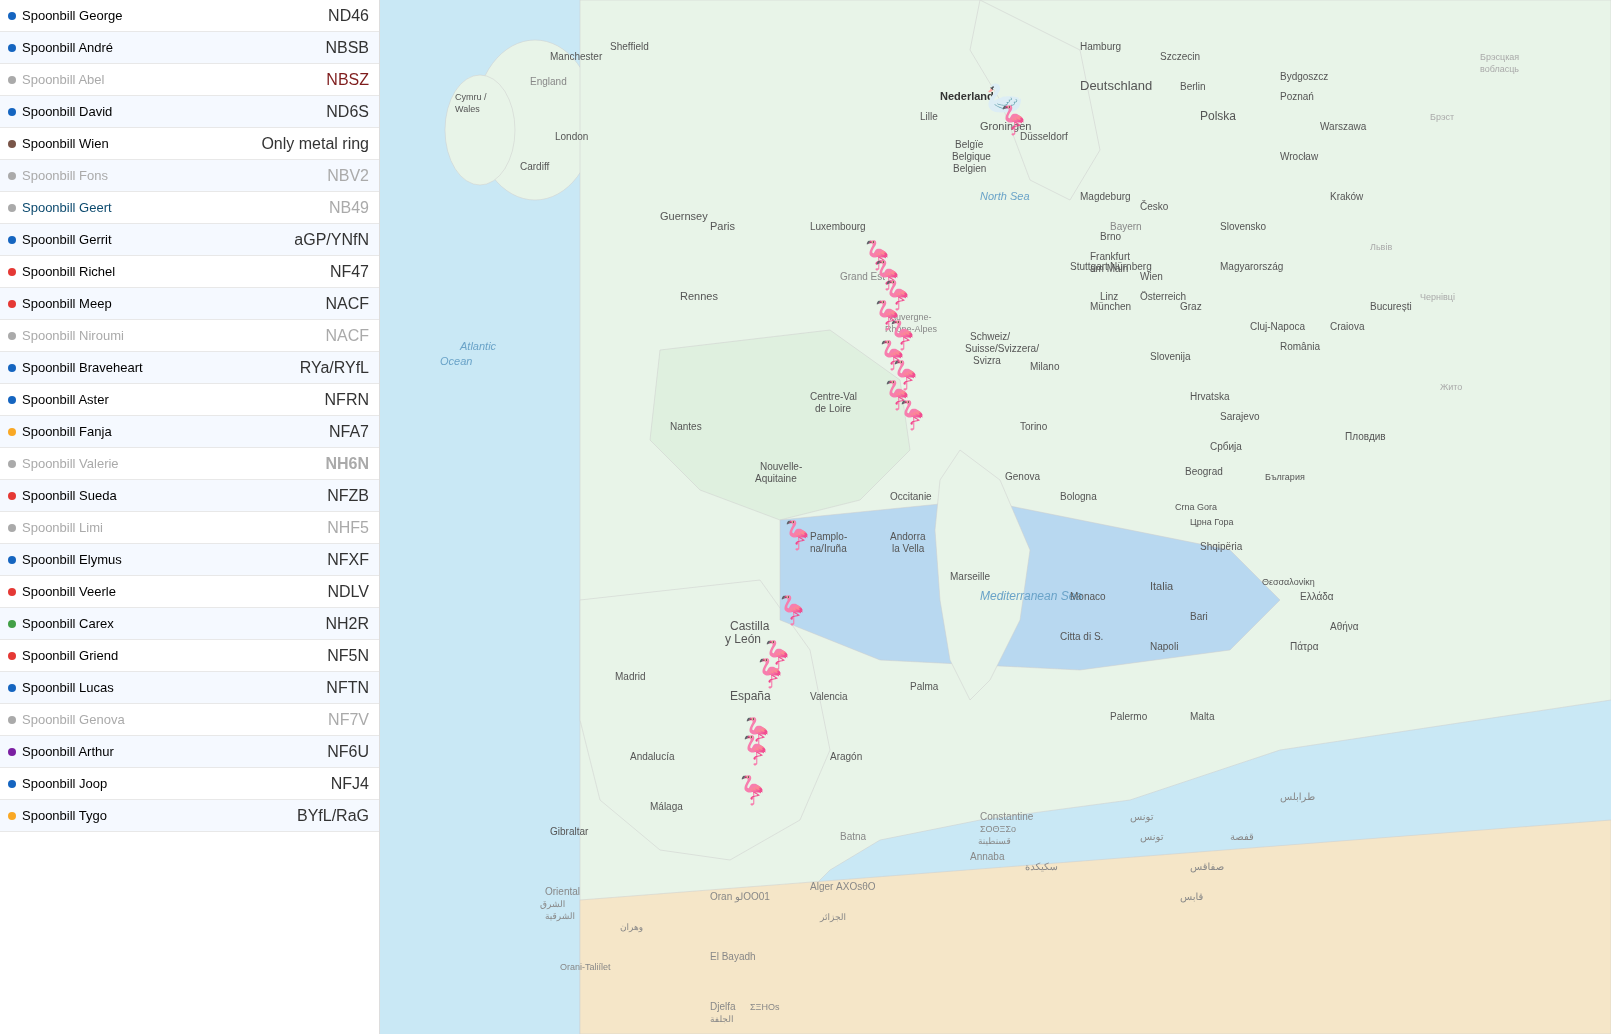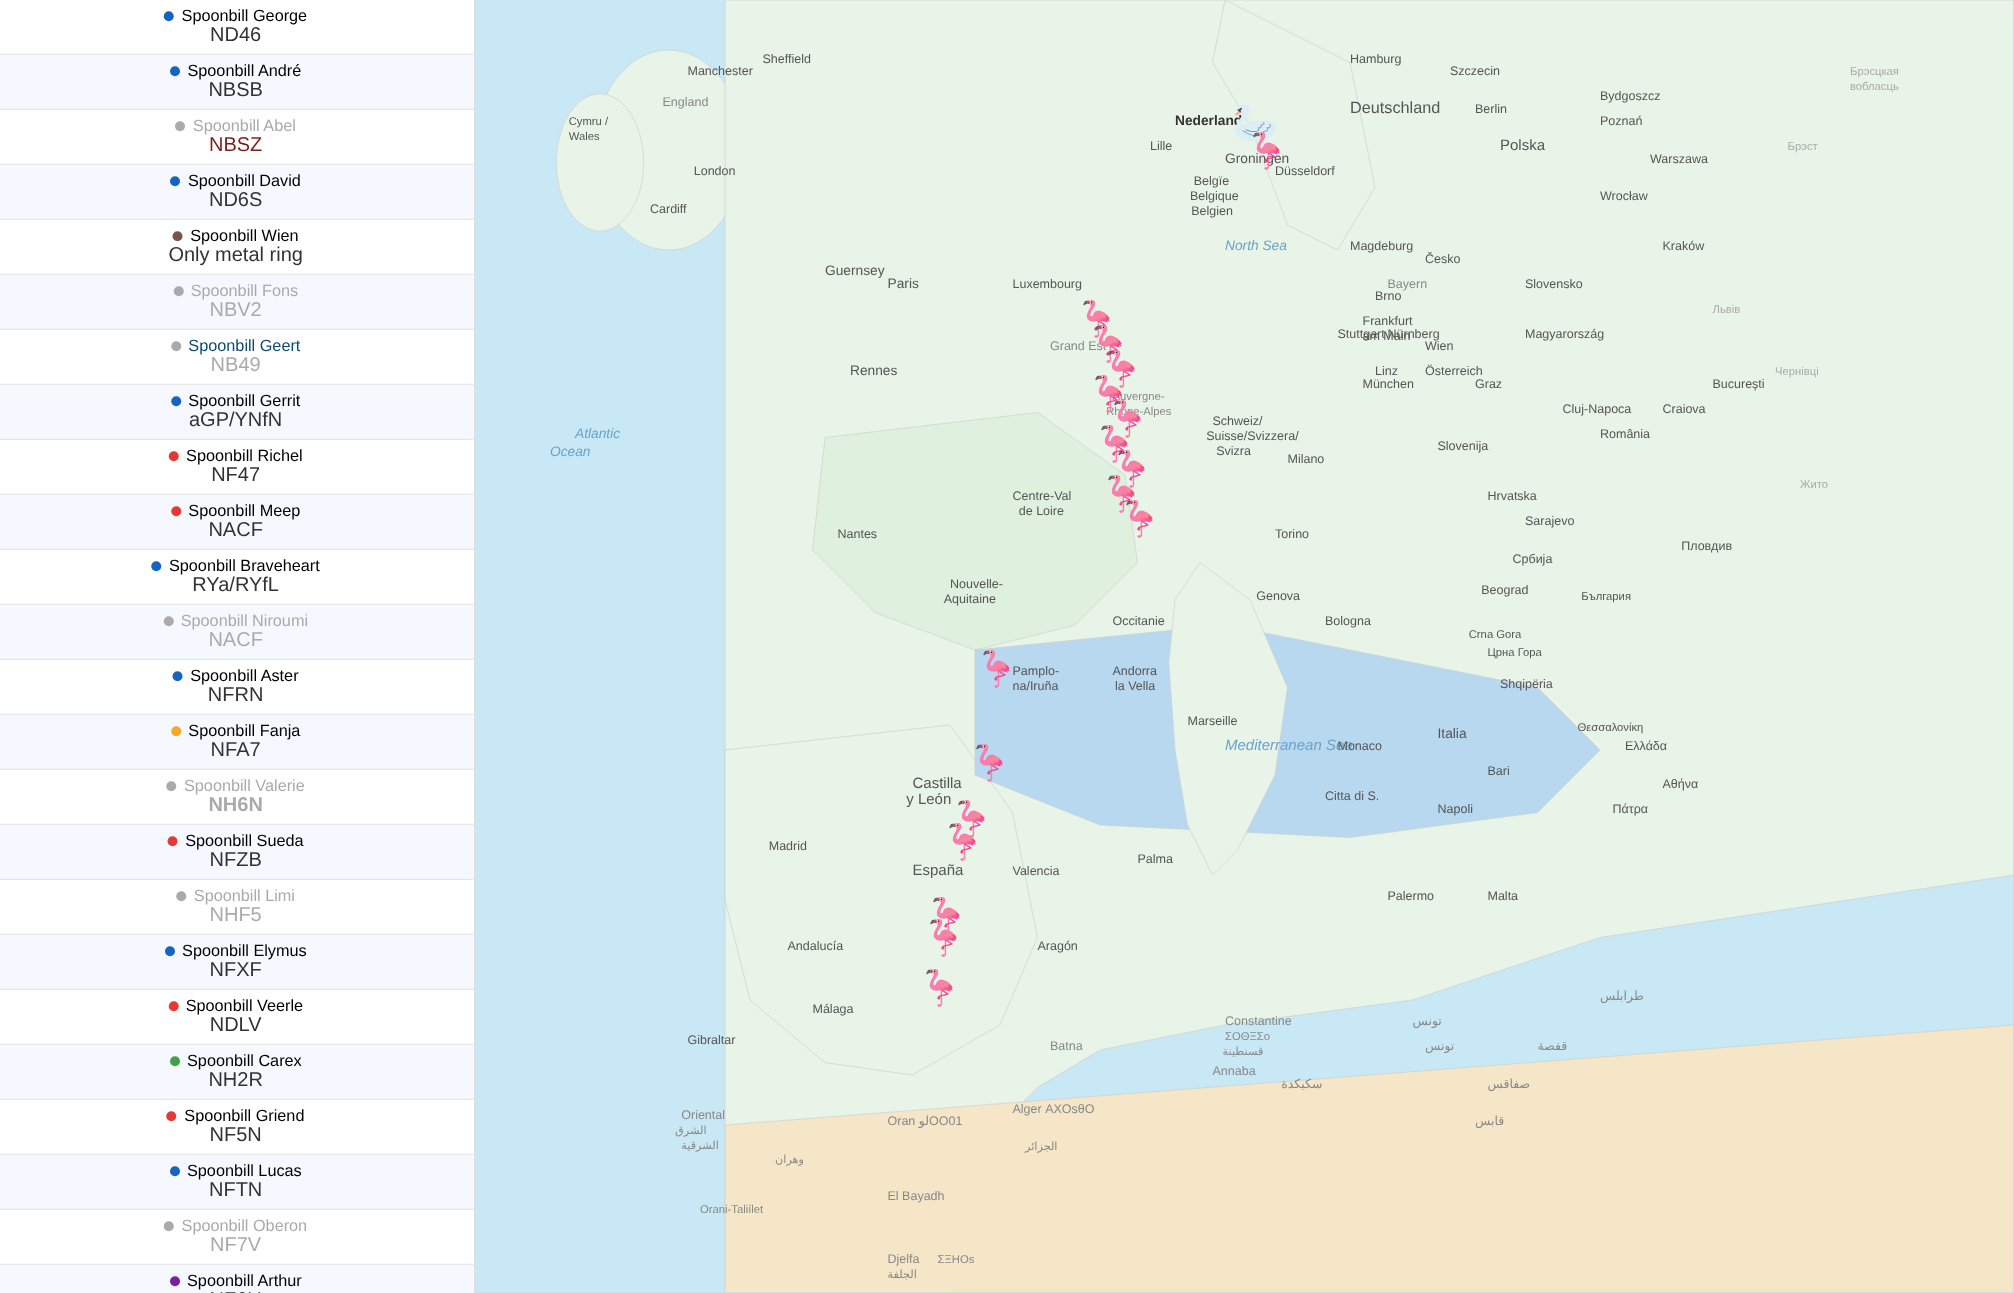--- a/index.html
+++ b/index.html
@@ -14,21 +14,20 @@
       border-right: 1px solid #ddd;
     }
 
     .bird-row {
       display: flex;
       justify-content: space-between;
       align-items: center;
       padding: 5px 10px 5px 8px;
       border-bottom: 1px solid #e8e8e8;
       min-height: 32px;
-      flex-direction: column;
     }
 
     .bird-row:nth-child(even) {
       background: #f5f9ff;
     }
 
     .bird-name {
       display: flex;
       align-items: center;
       gap: 6px;
@@ -143,33 +142,33 @@
       </div>
       <div class="bird-code">NF47</div>
     </div>
     <div class="bird-row">
       <div class="bird-name">
         <div class="dot" style="background-color: rgb(229, 57, 53);"></div>
         <span class="bird-name-text">Spoonbill Meep</span>
       </div>
       <div class="bird-code">NACF</div>
     </div>
+    <div class="bird-row faded">
+      <div class="bird-name">
+        <div class="dot" style="background-color: rgb(170, 170, 170);"></div>
+        <span class="bird-name-text" style="color: rgb(170, 170, 170);">Spoonbill Niroumi</span>
+      </div>
+      <div class="bird-code" style="color: rgb(170, 170, 170);">NACF</div>
+    </div>
     <div class="bird-row">
       <div class="bird-name">
         <div class="dot" style="background-color: rgb(21, 101, 192);"></div>
         <span class="bird-name-text">Spoonbill Braveheart</span>
       </div>
       <div class="bird-code">RYa/RYfL</div>
-    </div>
-    <div class="bird-row faded">
-      <div class="bird-name">
-        <div class="dot" style="background-color: rgb(170, 170, 170);"></div>
-        <span class="bird-name-text" style="color: rgb(170, 170, 170);">Spoonbill Niroumi</span>
-      </div>
-      <div class="bird-code" style="color: rgb(170, 170, 170);">NACF</div>
     </div>
     <div class="bird-row">
       <div class="bird-name">
         <div class="dot" style="background-color: rgb(21, 101, 192);"></div>
         <span class="bird-name-text">Spoonbill Aster</span>
       </div>
       <div class="bird-code">NFRN</div>
     </div>
     <div class="bird-row">
       <div class="bird-name">
@@ -230,21 +229,21 @@
     <div class="bird-row">
       <div class="bird-name">
         <div class="dot" style="background-color: rgb(21, 101, 192);"></div>
         <span class="bird-name-text">Spoonbill Lucas</span>
       </div>
       <div class="bird-code">NFTN</div>
     </div>
     <div class="bird-row faded">
       <div class="bird-name">
         <div class="dot" style="background-color: rgb(170, 170, 170);"></div>
-        <span class="bird-name-text" style="color: rgb(170, 170, 170);">Spoonbill Oberon</span>
+        <span class="bird-name-text" style="color: rgb(170, 170, 170);">Spoonbill Genova</span>
       </div>
       <div class="bird-code" style="color: rgb(170, 170, 170);">NF7V</div>
     </div>
     <div class="bird-row">
       <div class="bird-name">
         <div class="dot" style="background-color: rgb(123, 31, 162);"></div>
         <span class="bird-name-text">Spoonbill Arthur</span>
       </div>
       <div class="bird-code">NF6U</div>
     </div>

